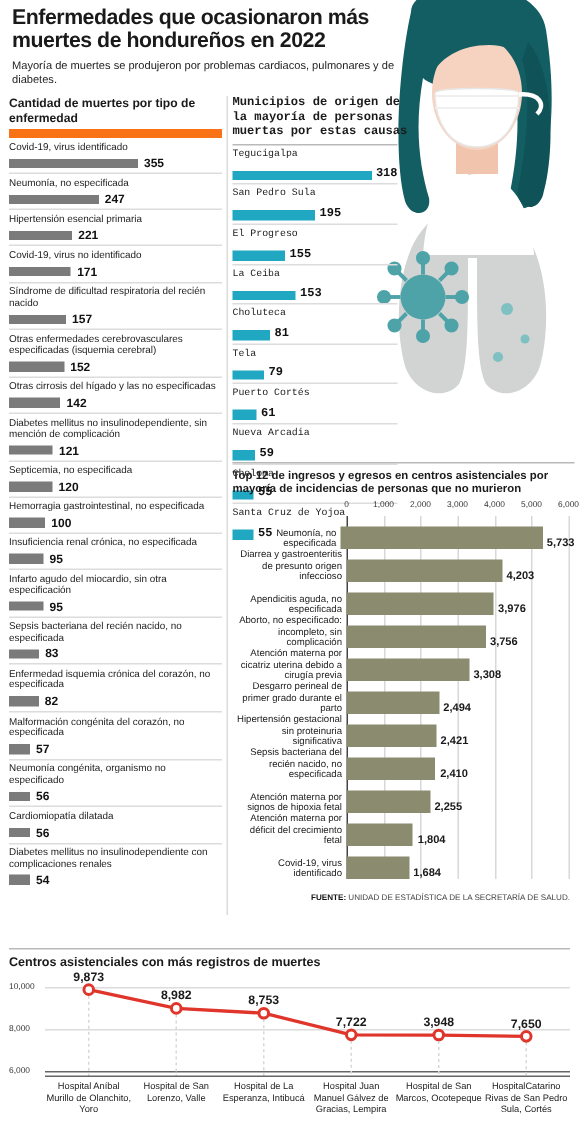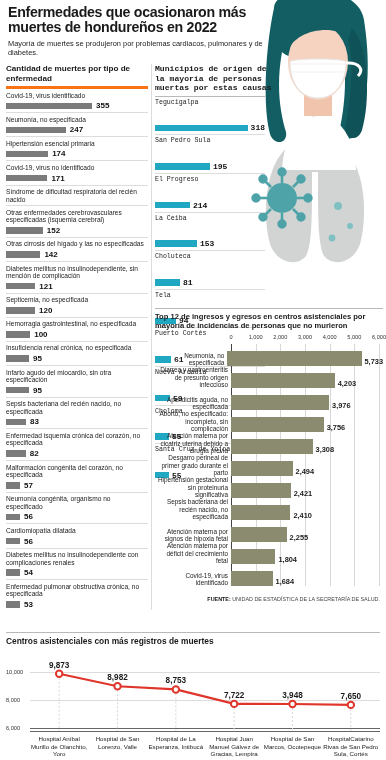--- a/index.html
+++ b/index.html
@@ -22,52 +22,52 @@
 
   
   .col-left  { position:absolute; left:6px;  top:64px; width:142px; z-index:3; }
   .col-mid   { position:absolute; left:155px; top:64px; width:110px; z-index:3;font-family:Liberation Mono, monospace; }
 
   .coltitle { font-size:8.1px; font-weight:bold; line-height:9.6px; margin-bottom:3px; }
   .col-mid .coltitle { width:118px; }
 
   
   .grow { border-top:1px solid #dcdcdc; padding:2.5px 0 2px 0; }
-  .grow:first-child { border-top:3px solid #f97316; }
+  .grow:first-child { border-top:6px solid #f97316; }
   .glabel { font-size:6.6px; line-height:7.6px; color:#222; }
   .gbarline { display:flex; align-items:center; margin-top:2px; }
   .gbar { height:6.5px; background:#7b7b7b; }
   .gval { font-size:8px; font-weight:bold; margin-left:4px; color:#111; }
 
   
   .trow { border-top:1px solid #dcdcdc; padding:2px 0 2px 0; }
   .trow:first-child { border-top:1px solid #b9b9b9; }
   .tlabel { font-size:6.6px; line-height:7.6px; color:#222; }
-  .tbarline { display:flex; align-items:center; margin-top:17px; }
+  .tbarline { display:flex; align-items:flex-end; margin-top:5px; }
   .tbar { height:6.5px; background:#20a8c3; }
   .tval { font-size:8px; font-weight:bold; margin-left:3px; color:#111; }
 
   
   .sec-top12 { position:absolute; left:155px; top:308px; width:228px; z-index:3; }
   .t12-title { font-size:7.6px; font-weight:bold; line-height:9px; border-top:1px solid #b9b9b9; padding-top:3px; }
   .t12-axis { position:relative; height:9px; margin-top:4px; margin-left:76px; width:148px; }
   .t12-axis span { position:absolute; top:0; font-size:5.6px; color:#333; transform:translateX(-50%); white-space:nowrap; }
   .t12-plot { position:relative; margin-top:1px; }
   .t12-grid { position:absolute; left:76px; top:0; bottom:0; width:148px; }
   .t12-grid i { position:absolute; top:0; bottom:0; width:1px; background:#d8d8d8; }
   .t12-grid i.axis0 { background:#444; width:1px; }
   .t12-row { position:relative; display:flex; align-items:flex-end; height:22px; }
   .t12-lab { width:76px; text-align:right; padding-right:3px; font-size:6.4px; line-height:7.2px; color:#222; }
   .t12-bar { height:15px; background:#8b8b70; position:relative; z-index:2; }
   .t12-val { font-size:7.4px; font-weight:bold; margin-left:3px; position:relative; z-index:2; }
 
   
   .sec-line { position:absolute; left:6px; top:632px; width:374px; z-index:3; }
   .ln-title { font-size:8.4px; font-weight:bold; border-top:1px solid #b9b9b9; padding-top:3px; }
-  .ln-wrap { position:relative; height:70px; margin-top:16px; }
+  .ln-wrap { position:relative; height:70px; margin-top:2px; }
   .ln-ylab { position:absolute; left:0; font-size:5.6px; color:#333; transform:translateY(-50%); }
   .ln-gl { position:absolute; left:24px; right:0; height:1px; background:#dcdcdc; }
   .ln-svg { position:absolute; left:24px; top:0; }
   .ln-xaxis { position:absolute; left:24px; right:0; bottom:0; height:1px; background:#666; }
   .ln-cats { display:flex; margin-left:24px; margin-top:3px; }
   .ln-cat { flex:1; text-align:center; font-size:6.2px; line-height:7.6px; color:#222; }
   .ln-vals { position:absolute; left:24px; right:0; top:0; height:70px; }
   .ln-val { position:absolute; font-size:8.2px; font-weight:bold; transform:translateX(-50%); }
 
   .source { position:absolute; right:6px; bottom:2px; font-size:5.4px; color:#444; }
@@ -151,32 +151,36 @@
           <div class="glabel">Neumonía, no especificada</div>
           <div class="gbarline">
             <div class="gbar" style="width: 59.8366px; background: rgb(123, 123, 123);"></div>
             <div class="gval">247</div>
           </div>
         </div>
         <div class="grow">
           <div class="glabel">Hipertensión esencial primaria</div>
           <div class="gbarline">
             <div class="gbar" style="width: 42.1521px; background: rgb(123, 123, 123);"></div>
-            <div class="gval">174</div>
+            <div class="gval">221</div>
           </div>
         </div>
         <div class="grow">
           <div class="glabel">Covid-19, virus no identificado</div>
           <div class="gbarline">
             <div class="gbar" style="width: 41.4254px; background: rgb(123, 123, 123);"></div>
             <div class="gval">171</div>
           </div>
         </div>
         <div class="grow">
           <div class="glabel">Síndrome de dificultad respiratoria del recién nacido</div>
+          <div class="gbarline">
+            <div class="gbar" style="width: 38.0338px; background: rgb(123, 123, 123);"></div>
+            <div class="gval">157</div>
+          </div>
         </div>
         <div class="grow">
           <div class="glabel">Otras enfermedades cerebrovasculares especificadas  (isquemia cerebral)</div>
           <div class="gbarline">
             <div class="gbar" style="width: 36.8225px; background: rgb(123, 123, 123);"></div>
             <div class="gval">152</div>
           </div>
         </div>
         <div class="grow">
           <div class="glabel">Otras cirrosis del hígado y las no especificadas</div>
@@ -253,27 +257,20 @@
           <div class="gbarline">
             <div class="gbar" style="width: 14px; background: rgb(123, 123, 123);"></div>
             <div class="gval">56</div>
           </div>
         </div>
         <div class="grow">
           <div class="glabel">Diabetes mellitus no insulinodependiente con complicaciones renales</div>
           <div class="gbarline">
             <div class="gbar" style="width: 14px; background: rgb(123, 123, 123);"></div>
             <div class="gval">54</div>
-          </div>
-        </div>
-        <div class="grow">
-          <div class="glabel">Enfermedad pulmonar obstructiva crónica, no especificada</div>
-          <div class="gbarline">
-            <div class="gbar" style="width: 14px; background: rgb(123, 123, 123);"></div>
-            <div class="gval">53</div>
           </div>
         </div>
       </div>
   </div>
 
   <div class="col-mid">
     <div class="coltitle">Municipios de origen de la mayoría de personas muertas por estas causas</div>
     <div id="mid-rows">
         <div class="trow">
           <div class="tlabel">Tegucigalpa</div>
@@ -286,42 +283,42 @@
           <div class="tlabel">San Pedro Sula</div>
           <div class="tbarline">
             <div class="tbar" style="width: 55px; background: rgb(32, 168, 195);"></div>
             <div class="tval">195</div>
           </div>
         </div>
         <div class="trow">
           <div class="tlabel">El Progreso</div>
           <div class="tbarline">
             <div class="tbar" style="width: 35px; background: rgb(32, 168, 195);"></div>
-            <div class="tval">214</div>
+            <div class="tval">155</div>
           </div>
         </div>
         <div class="trow">
           <div class="tlabel">La Ceiba</div>
           <div class="tbarline">
             <div class="tbar" style="width: 42px; background: rgb(32, 168, 195);"></div>
             <div class="tval">153</div>
           </div>
         </div>
         <div class="trow">
           <div class="tlabel">Choluteca</div>
           <div class="tbarline">
             <div class="tbar" style="width: 25px; background: rgb(32, 168, 195);"></div>
             <div class="tval">81</div>
           </div>
         </div>
         <div class="trow">
           <div class="tlabel">Tela</div>
           <div class="tbarline">
             <div class="tbar" style="width: 21px; background: rgb(32, 168, 195);"></div>
-            <div class="tval">94</div>
+            <div class="tval">79</div>
           </div>
         </div>
         <div class="trow">
           <div class="tlabel">Puerto Cortés</div>
           <div class="tbarline">
             <div class="tbar" style="width: 16px; background: rgb(32, 168, 195);"></div>
             <div class="tval">61</div>
           </div>
         </div>
         <div class="trow">

